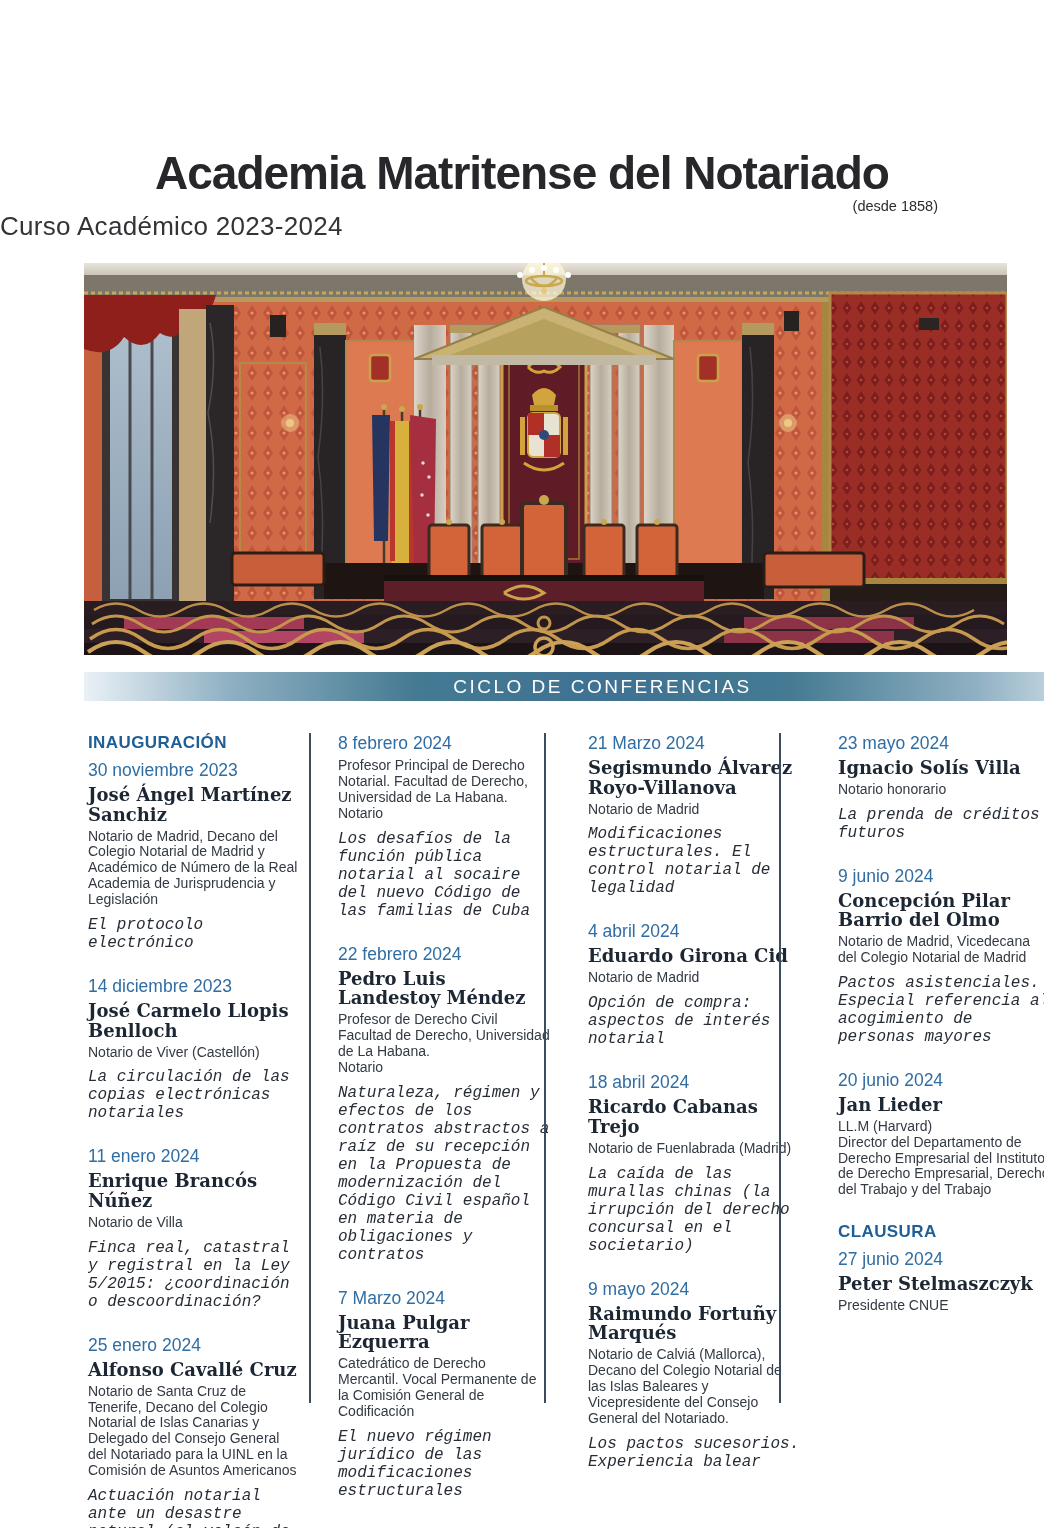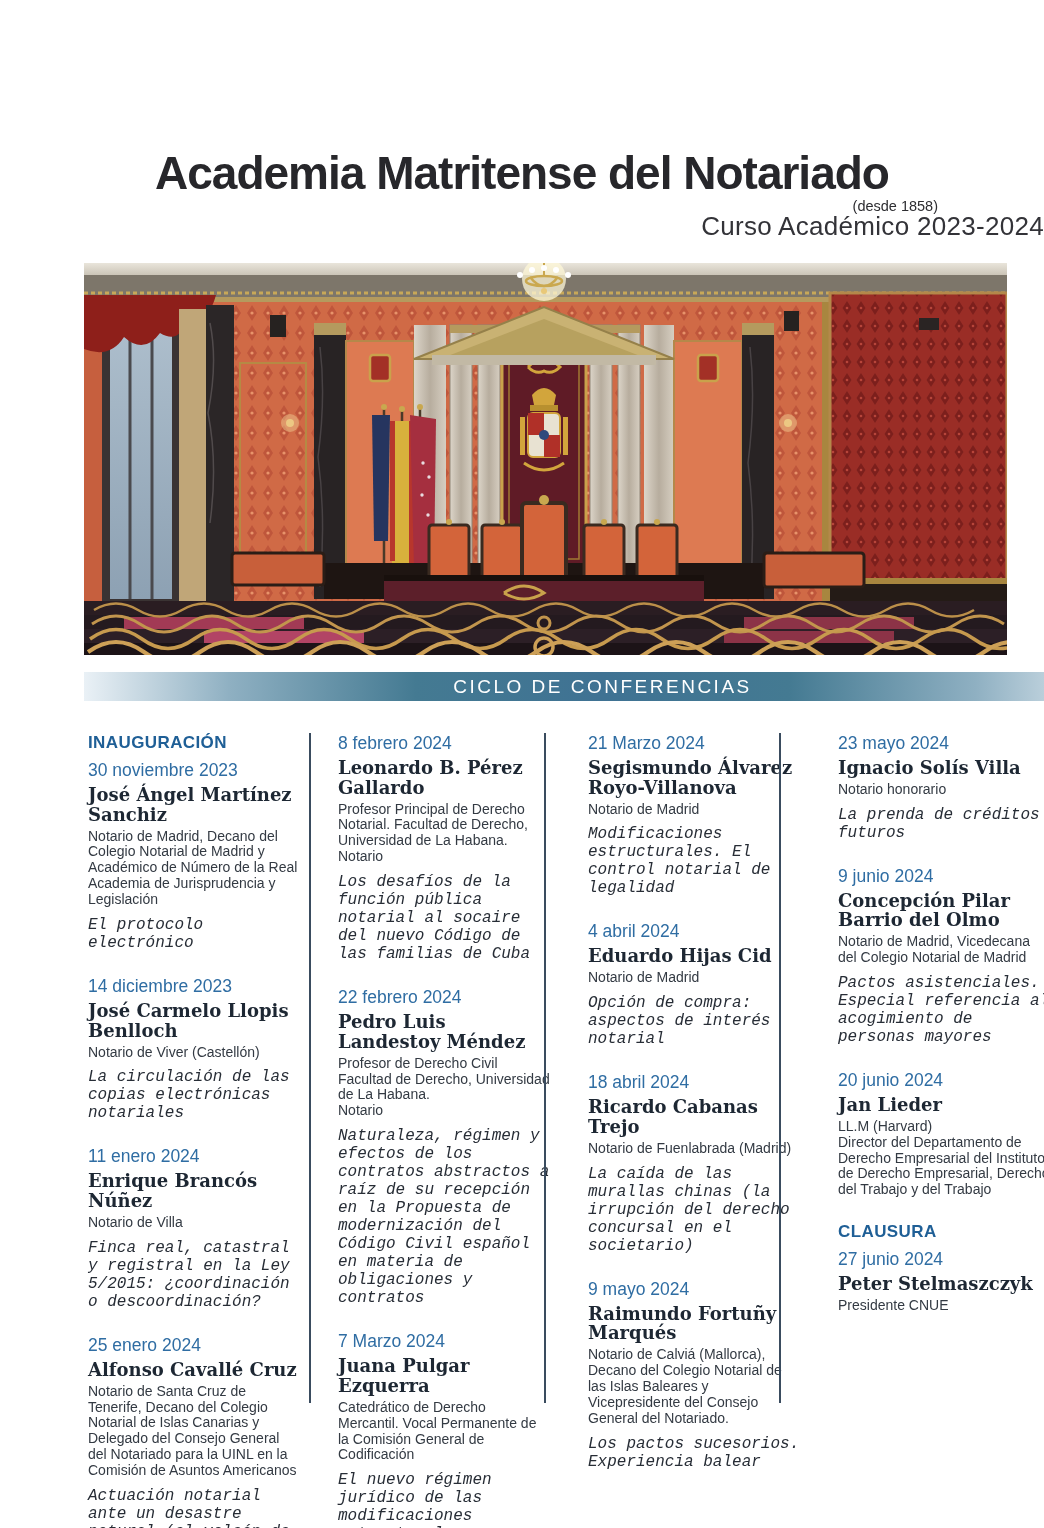--- a/index.html
+++ b/index.html
@@ -4,21 +4,21 @@
 <style>
   html,body{margin:0;padding:0;background:#ffffff;}
   .page{position:relative;width:1044px;height:1528px;background:#fff;overflow:hidden;
         font-family:"Liberation Sans",sans-serif;color:#2b2f36;}
 
   
   .main-title{position:absolute;left:0;top:146px;width:100%;text-align:center;
     font-size:46px;font-weight:bold;letter-spacing:-1px;color:#27272b;}
   .since{position:absolute;top:198px;left:808px;width:130px;text-align:right;
     font-size:14.5px;font-weight:normal;color:#2d2d31;}
-  .subtitle{position:absolute;left:0;top:211px;width:100%;text-align:right;
+  .subtitle{position:absolute;left:0;top:211px;width:100%;text-align:left;
     font-size:26px;color:#333338;letter-spacing:.3px;}
 
   
   .photo{position:absolute;left:84px;top:263px;width:923px;height:392px;overflow:hidden;}
   .photo svg{display:block;width:100%;height:100%;}
 
   
   .banner{position:absolute;left:84px;top:672px;width:1037px;height:29px;line-height:29px;
     text-align:center;color:#ffffff;font-size:19px;letter-spacing:2.5px;
     background:linear-gradient(90deg,#eaf1f6 0%,#8fb0c2 14%,#447a92 32%,#3f7293 50%,
@@ -245,21 +245,20 @@
         <div class="entry">
           <div class="date">25 enero 2024</div>
           <div class="name">Alfonso Cavallé Cruz</div>
           <div class="role">Notario de Santa Cruz de Tenerife, Decano del Colegio Notarial de Islas Canarias y Delegado del Consejo General del Notariado para la UINL en la Comisión de Asuntos Americanos</div>
           <div class="titleit">Actuación notarial ante un desastre natural (el volcán de Cumbre Vieja)</div>
         </div>
       </div>
       <div class="col">
         <div class="entry">
           <div class="date">8 febrero 2024</div>
-          <div class="name">Leonardo B. Pérez Gallardo</div>
           <div class="role">Profesor Principal de Derecho Notarial. Facultad de Derecho, Universidad de La Habana.
 Notario</div>
           <div class="titleit">Los desafíos de la función pública notarial al socaire del nuevo Código de las familias de Cuba</div>
         </div>
         <div class="entry">
           <div class="date">22 febrero 2024</div>
           <div class="name">Pedro Luis Landestoy Méndez</div>
           <div class="role">Profesor de Derecho Civil
 Facultad de Derecho, Universidad de La Habana.
 Notario</div>
@@ -274,21 +273,21 @@
       </div>
       <div class="col">
         <div class="entry">
           <div class="date">21 Marzo 2024</div>
           <div class="name">Segismundo Álvarez Royo-Villanova</div>
           <div class="role">Notario de Madrid</div>
           <div class="titleit">Modificaciones estructurales. El control notarial de legalidad</div>
         </div>
         <div class="entry">
           <div class="date">4 abril 2024</div>
-          <div class="name">Eduardo Hijas Cid</div>
+          <div class="name">Eduardo Girona Cid</div>
           <div class="role">Notario de Madrid</div>
           <div class="titleit">Opción de compra: aspectos de interés notarial</div>
         </div>
         <div class="entry">
           <div class="date">18 abril 2024</div>
           <div class="name">Ricardo Cabanas Trejo</div>
           <div class="role">Notario de Fuenlabrada (Madrid)</div>
           <div class="titleit">La caída de las murallas chinas (la irrupción del derecho concursal en el societario)</div>
         </div>
         <div class="entry">

